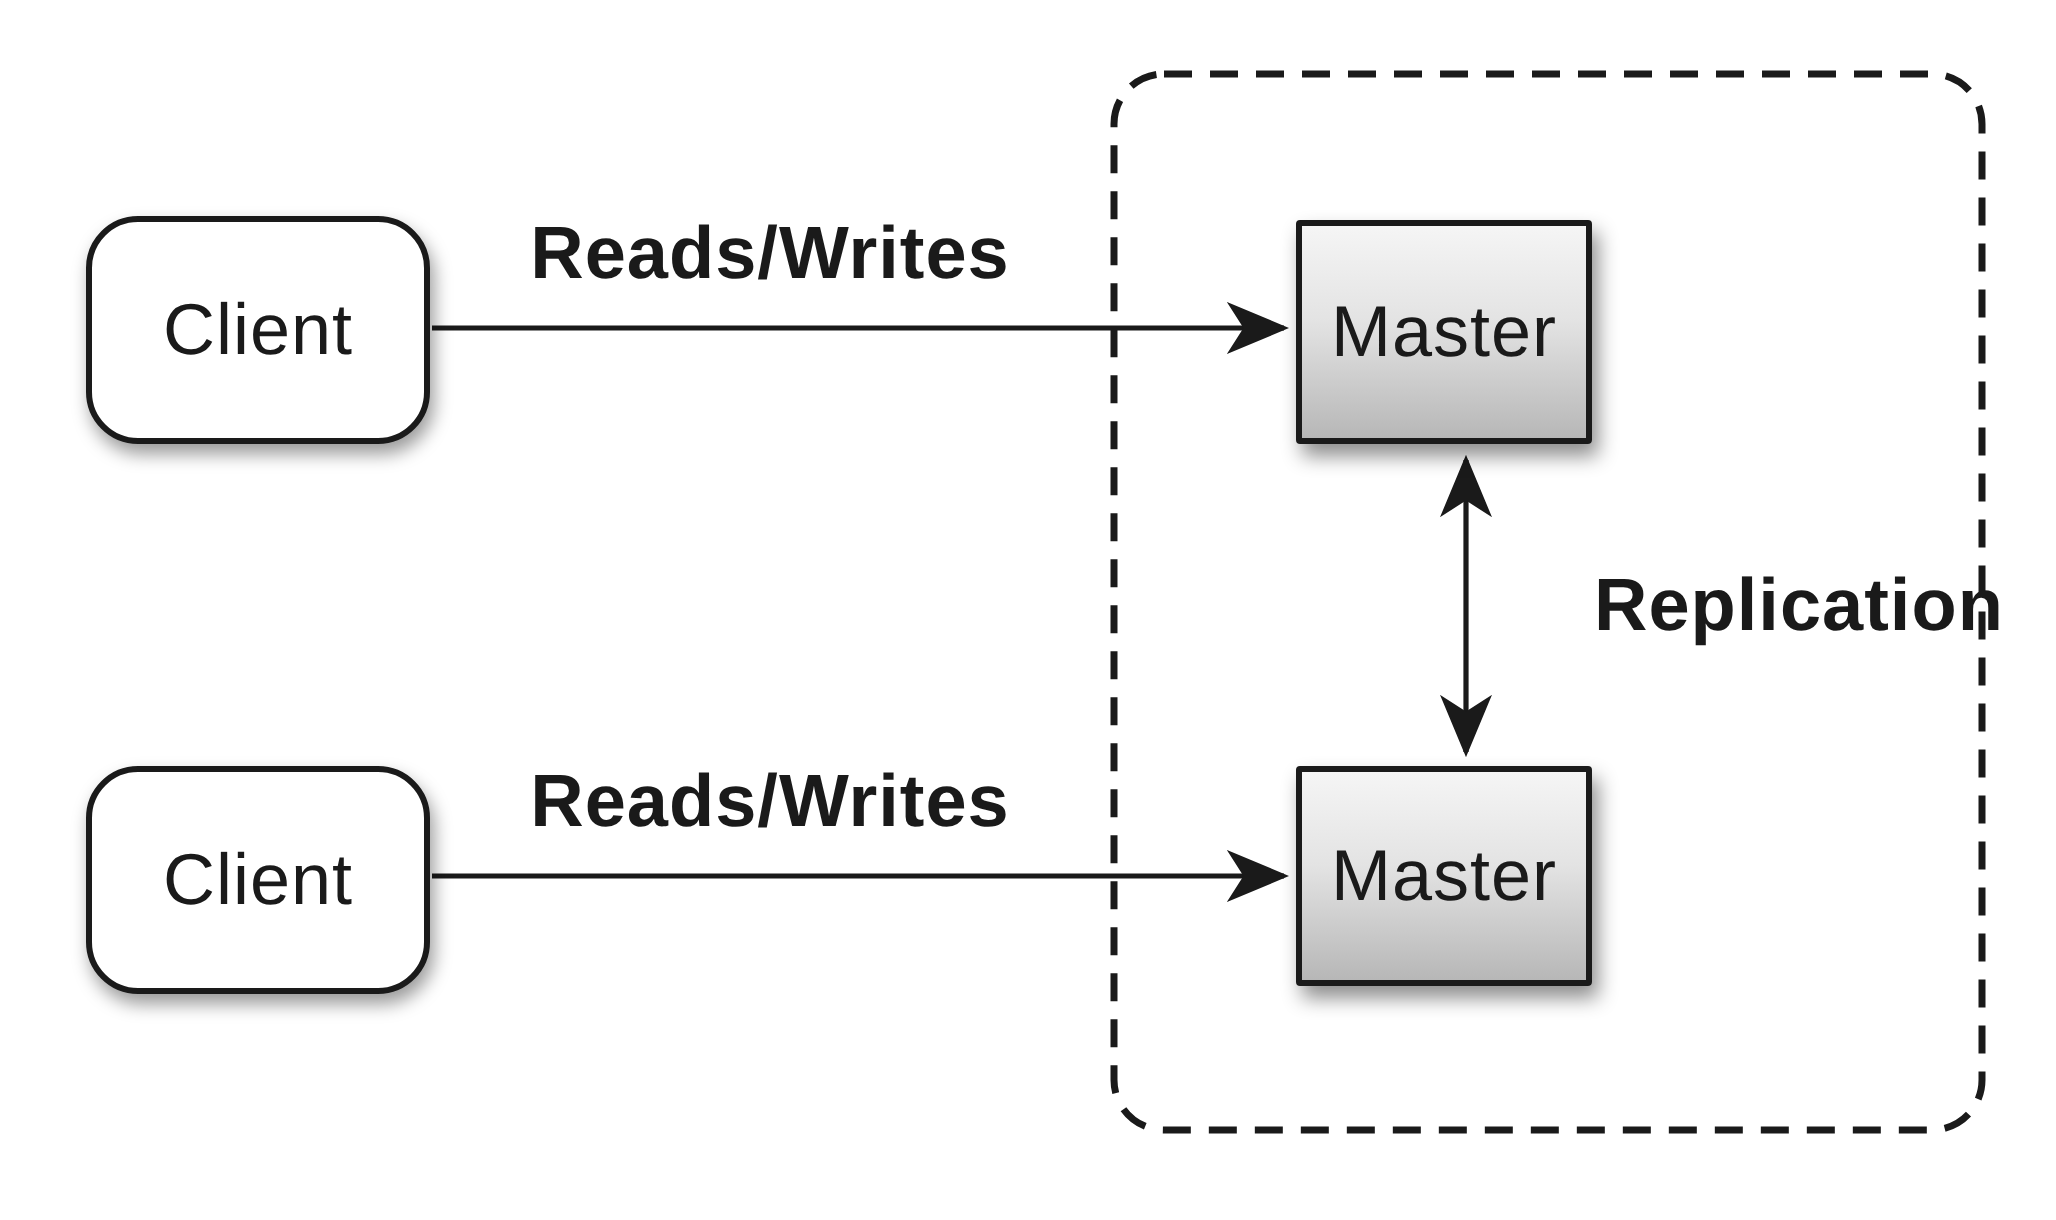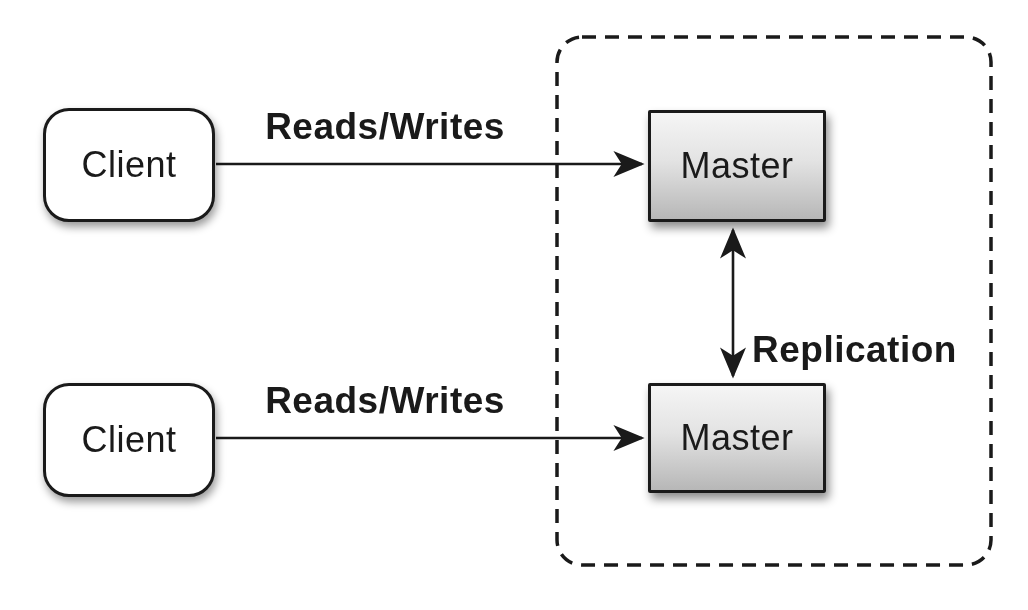--- a/index.html
+++ b/index.html
@@ -48,21 +48,21 @@
     height: 114px;
     background: var(--client-fill);
     border-radius: 26px;
     box-shadow: 2px 5px 9px rgba(0,0,0,0.40);
   }
   .client.top { top: 108px; }
   .client.bottom { top: 383px; }
 
   .master {
     left: 648px;
-    width: 178px;
+    width: 148px;
     height: 112px;
     background: linear-gradient(to bottom,
       var(--master-gradient-top) 0%,
       var(--master-gradient-mid) 45%,
       var(--master-gradient-bottom) 100%);
     border-radius: 2px;
     box-shadow: 3px 6px 10px rgba(0,0,0,0.45);
   }
   .master.top { top: 110px; }
   .master.bottom { top: 383px; height: 110px; }
@@ -70,21 +70,21 @@
   .edge-label {
     position: absolute;
     font-size: 37px;
     color: var(--text);
     white-space: nowrap;
     letter-spacing: 0.5px;
     font-weight: bold;
   }
   .edge-label.rw-top    { left: 240px; top: 106px; width: 290px; text-align: center; }
   .edge-label.rw-bottom { left: 240px; top: 380px; width: 290px; text-align: center; }
-  .edge-label.replication { left: 752px; top: 282px; margin-top: 47px; }
+  .edge-label.replication { left: 797px; top: 282px; }
 </style>
 </head>
 <body>
 
 <div class="canvas">
 
   <svg class="arrow-layer" width="1028" height="610" viewBox="0 0 1028 610" xmlns="http://www.w3.org/2000/svg">
     <defs>
       <marker id="arrowhead" viewBox="0 0 12 10" refX="11" refY="5" markerWidth="12" markerHeight="10" orient="auto-start-reverse">
         <path d="M0,0 L12,5 L0,10 L3.2,5 Z" style="fill:var(--stroke)"></path>

